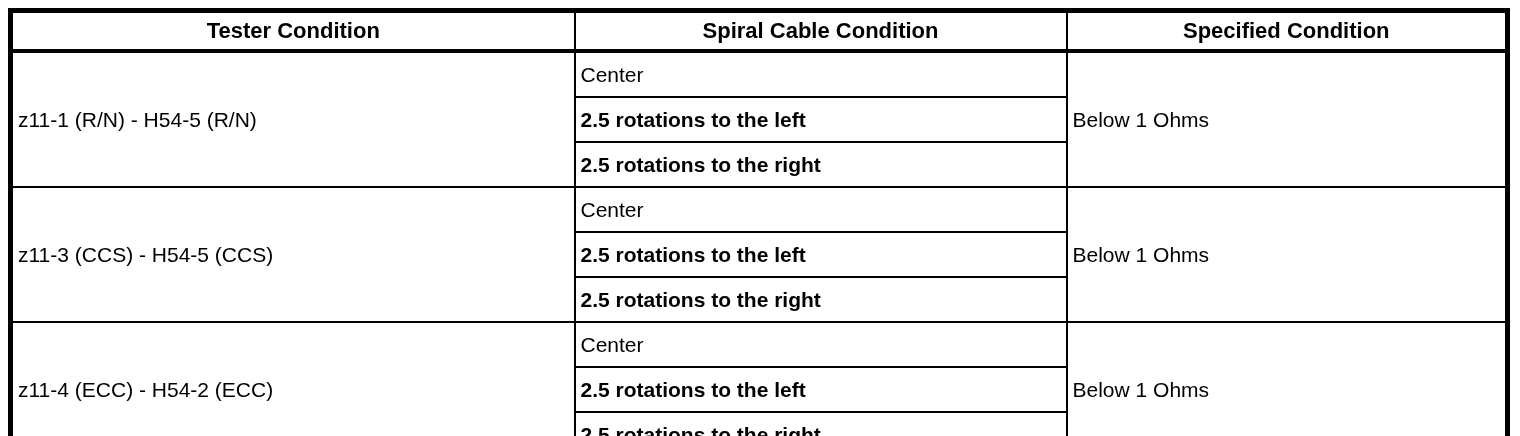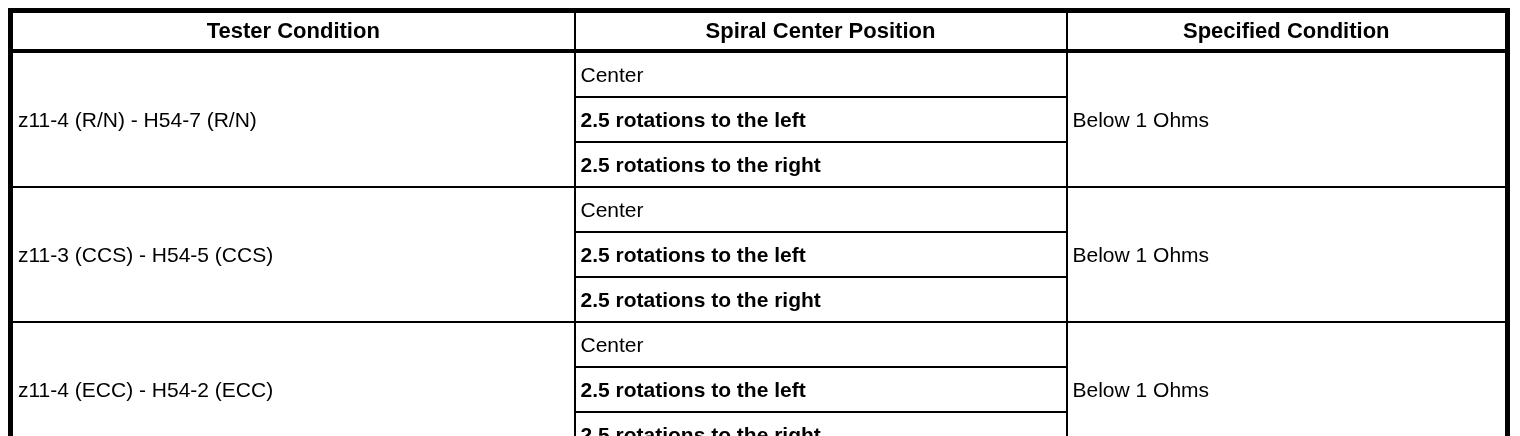--- a/index.html
+++ b/index.html
@@ -71,28 +71,28 @@
 <div class="page">
   <table class="spec-table">
     <colgroup>
       <col class="c1">
       <col class="c2">
       <col class="c3">
     </colgroup>
     <thead>
       <tr>
         <th>Tester Condition</th>
-        <th>Spiral Center Position</th>
+        <th>Spiral Cable Condition</th>
         <th>Specified Condition</th>
       </tr>
     </thead>
     <tbody>
 
       <tr class="group-start">
-        <td rowspan="3">z11-4 (R/N) - H54-7 (R/N)</td>
+        <td rowspan="3">z11-1 (R/N) - H54-5 (R/N)</td>
         <td class="position">Center</td>
         <td rowspan="3">Below 1 Ohms</td>
       </tr>
       <tr class="subrow">
         <td class="position">2.5 rotations to the left</td>
       </tr>
       <tr class="subrow">
         <td class="position">2.5 rotations to the right</td>
       </tr>
 

